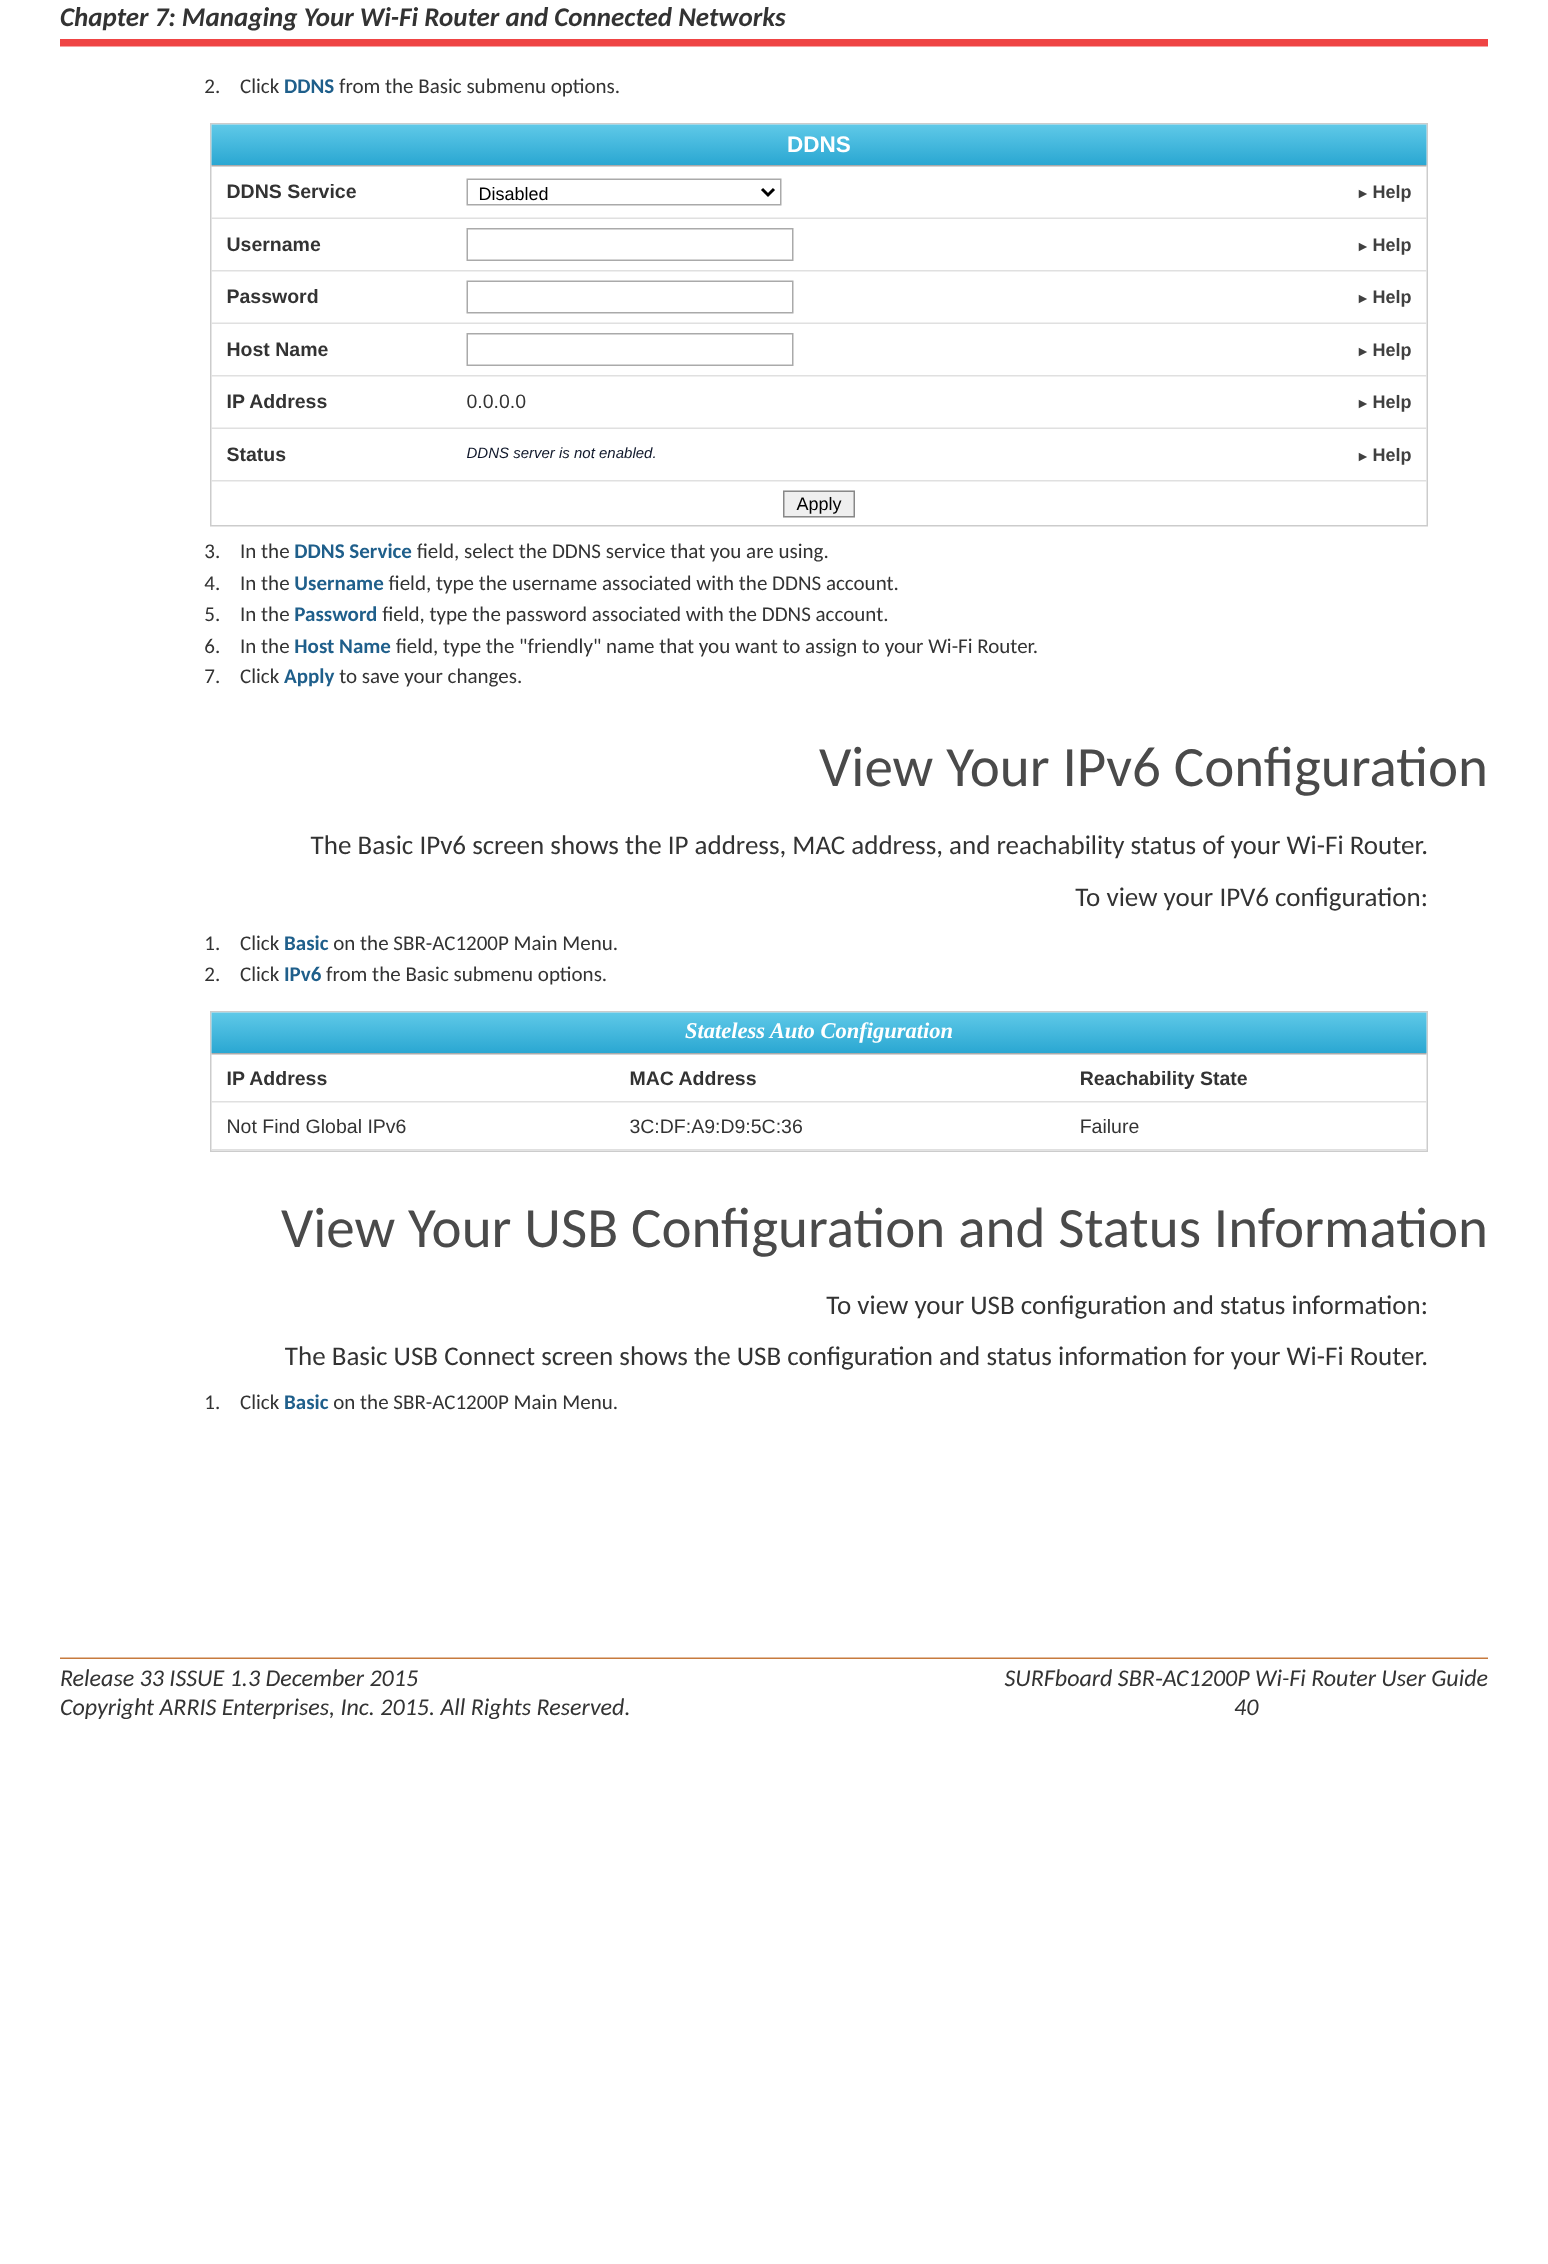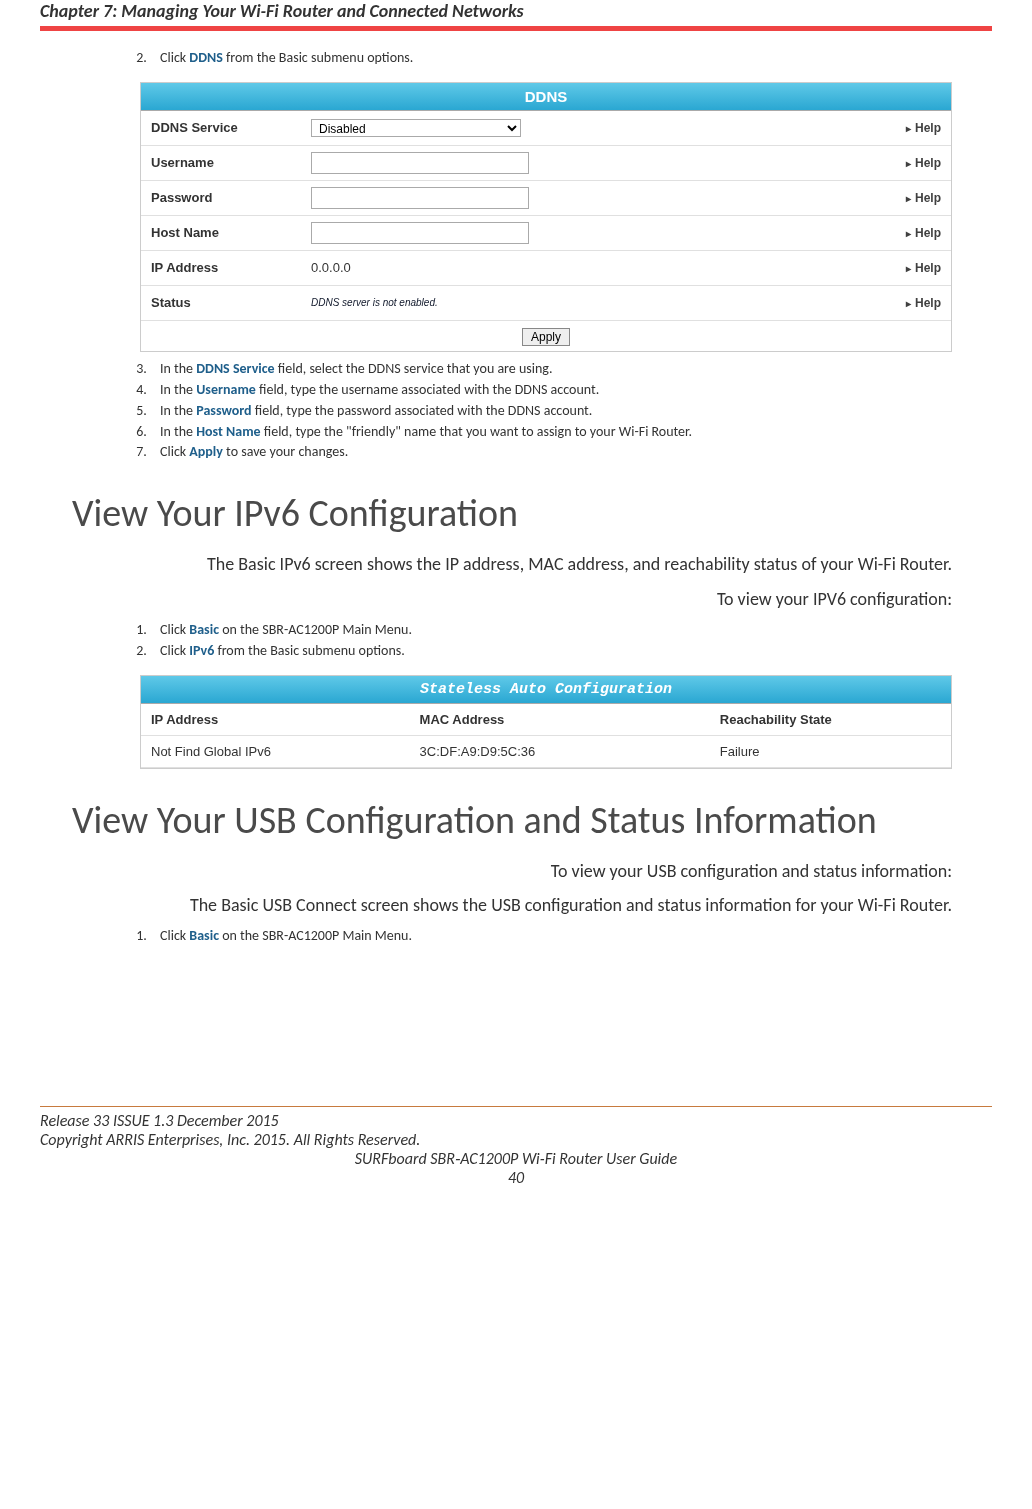--- a/index.html
+++ b/index.html
@@ -109,32 +109,33 @@
       font-size: 18px;
       line-height: 1.35;
       text-align: right;
     }
     h1.section {
       font-family: Calibri, 'Segoe UI', Arial, sans-serif;
       color: #4a4a4a;
       font-weight: normal;
       font-size: 38px;
       margin: 28px 0 16px 32px;
+      text-align: right;
     }
     .stateless-panel {
       margin: 8px 40px 8px 100px;
       border: 1px solid #ccc;
     }
     .stateless-title {
       background: linear-gradient(#5fc9e8, #2aa7d2);
       color: #fff;
       text-align: center;
       font-weight: bold;
       font-style: italic;
-      font-family: Liberation Mono, monospace;
+      font-family: Liberation Serif, serif;
       font-size: 15px;
       padding: 5px 16px;
       border-bottom: 1px solid #aaa;
     }
     .stateless-row {
       display: flex;
       font-family: Arial, sans-serif;
       font-size: 13px;
       border-bottom: 1px solid #e0e0e0;
       padding: 8px 10px;
@@ -145,21 +146,20 @@
     .stateless-row .c3 { width: 28%; }
     .footer {
       border-top: 1px solid #c77a3e;
       margin: 160px 40px 0 40px;
       display: flex;
       justify-content: space-between;
       font-style: italic;
       font-size: 16px;
       padding-top: 4px;
       color: #333;
-      flex-direction: column;
     }
     .footer .left { text-align: left; }
     .footer .right { text-align: center; }
   </style>
 </head>
 <body>
 
 <div class="page">
   <div class="chapter-title">Chapter 7: Managing Your Wi-Fi Router and Connected Networks</div>
 

